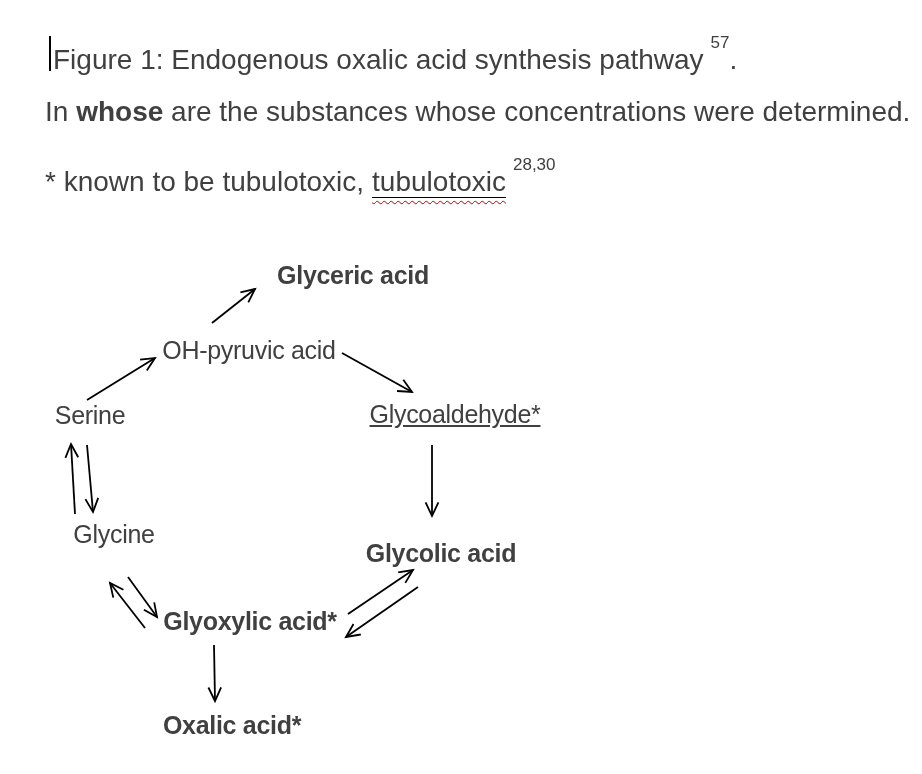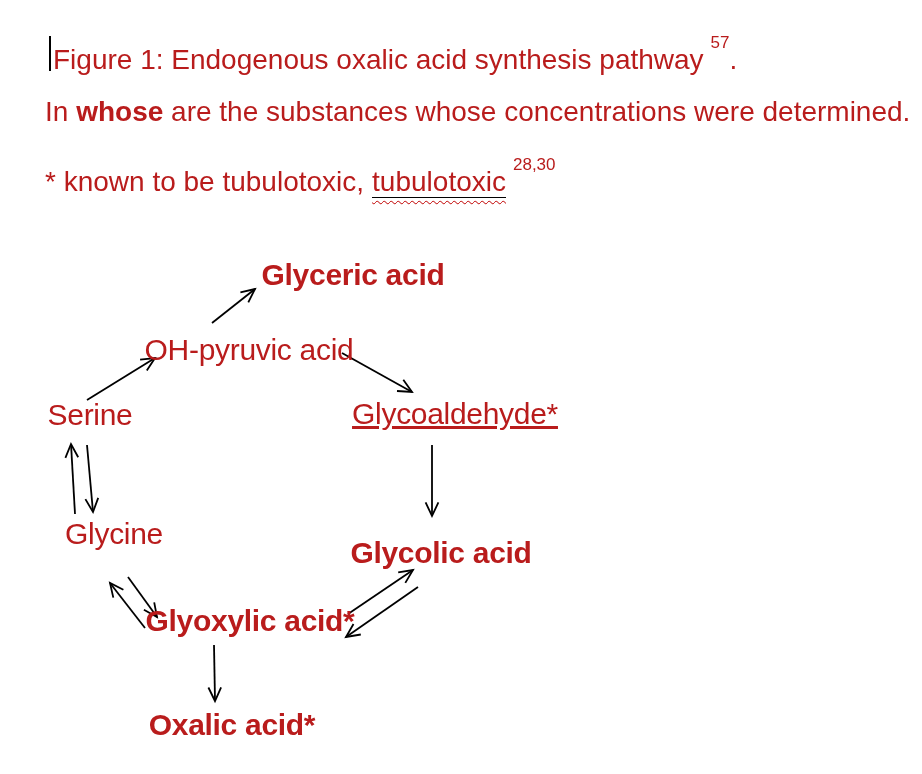--- a/index.html
+++ b/index.html
@@ -2,21 +2,21 @@
 <html><head>
 <meta charset="utf-8">
 <style>
   html, body { margin: 0; padding: 0; }
   .page {
     position: relative;
     width: 922px;
     height: 774px;
     background: #ffffff;
     font-family: "Liberation Sans", sans-serif;
-    color: #b91c1c;
+    color: #404040;
     overflow: hidden;
   }
   .caption-line {
     position: absolute;
     font-size: 28px;
     line-height: 34px;
     white-space: nowrap;
     margin: 0;
   }
   .caption-line-1 { left: 53px; top: 37px; }
@@ -44,21 +44,21 @@
     background: #000000;
   }
   .diagram-svg {
     position: absolute;
     left: 0; top: 0;
     width: 922px; height: 774px;
     pointer-events: none;
   }
   .node {
     position: absolute;
-    font-size: 30px;
+    font-size: 25px;
     line-height: 30px;
     white-space: nowrap;
     transform: translateX(-50%);
     letter-spacing: -0.3px;
   }
   .node.bold { font-weight: bold; }
 </style>
 </head>
 <body>
 

